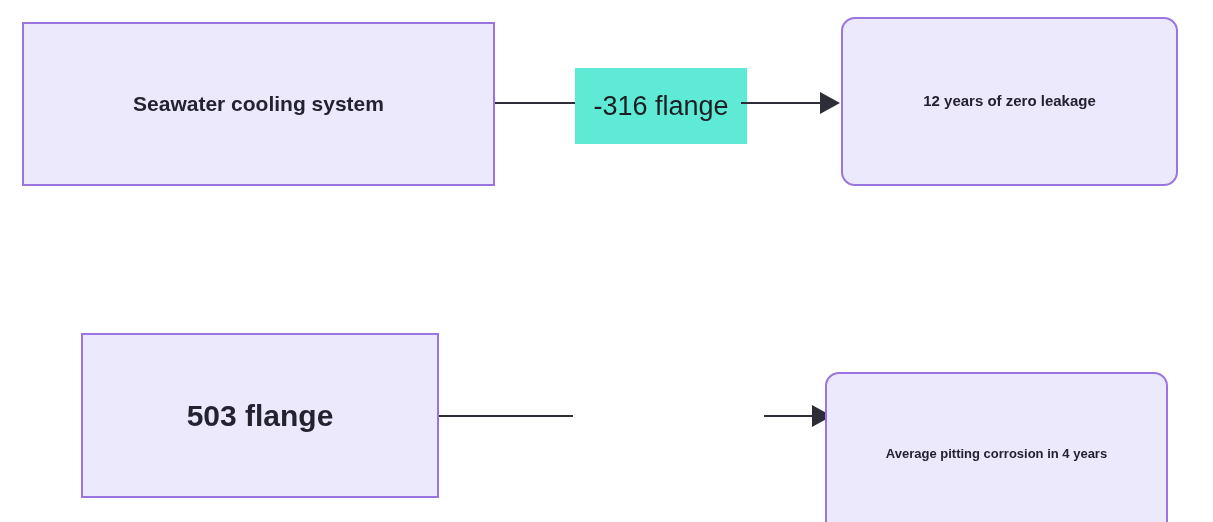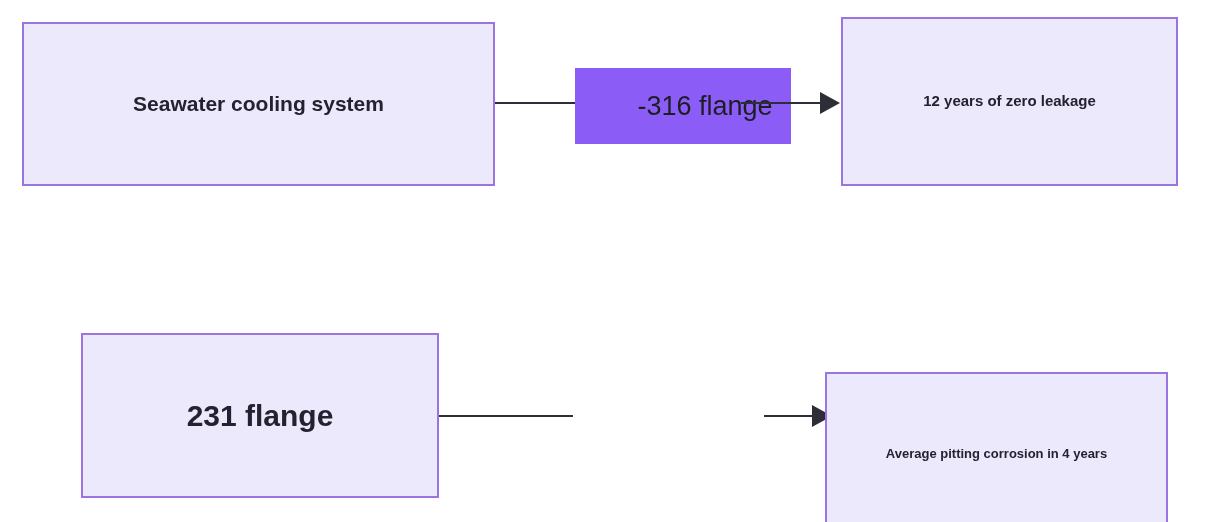--- a/index.html
+++ b/index.html
@@ -24,21 +24,21 @@
     border: 2px solid #9a75e0;
     display: flex;
     align-items: center;
     justify-content: center;
     text-align: center;
     color: #232330;
     line-height: 1.25;
     padding: 4px 14px;
     font-weight: bold;
   }
-  .node.rounded { border-radius: 0; }
+  .node.rounded { border-radius: 14px; }
   .node.sharp   { border-radius: 0; }
 
   .node-label { display: block; }
 
   
   .n1 { left: 22px;  top: 22px;  width: 473px; height: 164px; }
   .n1 .node-label { font-size: 21px; }
 
   .n2 { left: 841px; top: 17px;  width: 337px; height: 169px; }
   .n2 .node-label { font-size: 15px; }
@@ -60,27 +60,26 @@
     width: 0;
     height: 0;
     border-top: 11px solid transparent;
     border-bottom: 11px solid transparent;
     border-left: 20px solid #2e2e38;
   }
 
   
   .edge-label {
     position: absolute;
-    background: #8b5cf6;
+    background: #5eead4;
     color: #1d1d24;
     display: flex;
     align-items: center;
     justify-content: center;
     white-space: nowrap;
-    padding-left: 44px;
   }
   .el1 {
     left: 575px; top: 68px; width: 172px; height: 76px;
     font-size: 27px;
   }
   .el2 {
     left: 567px; top: 382px; width: 203px; height: 70px;
     font-size: 19px;
   }
 
@@ -110,21 +109,21 @@
   </div>
 
   <div class="edge-line e1-seg-b"></div>
   <div class="arrow-head e1-arrow"></div>
 
   <div class="node rounded n2">
     <span class="node-label">12 years of zero leakage</span>
   </div>
 
   <div class="node sharp n3">
-    <span class="node-label">231 flange</span>
+    <span class="node-label">503 flange</span>
   </div>
 
   <div class="edge-line e2-seg-a"></div>
 
 
   <div class="edge-line e2-seg-b"></div>
   <div class="arrow-head e2-arrow"></div>
 
   <div class="node rounded n4">
     <span class="node-label">Average pitting corrosion in 4 years</span>

